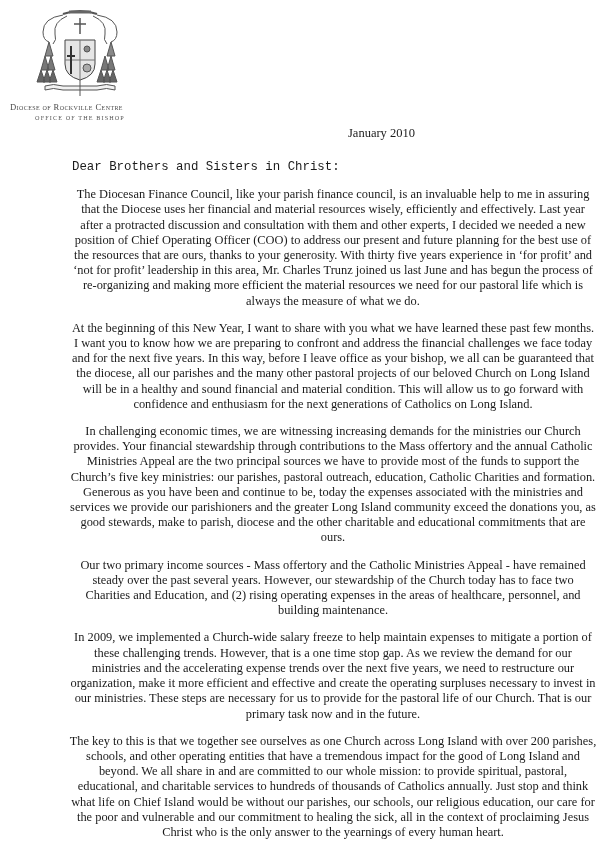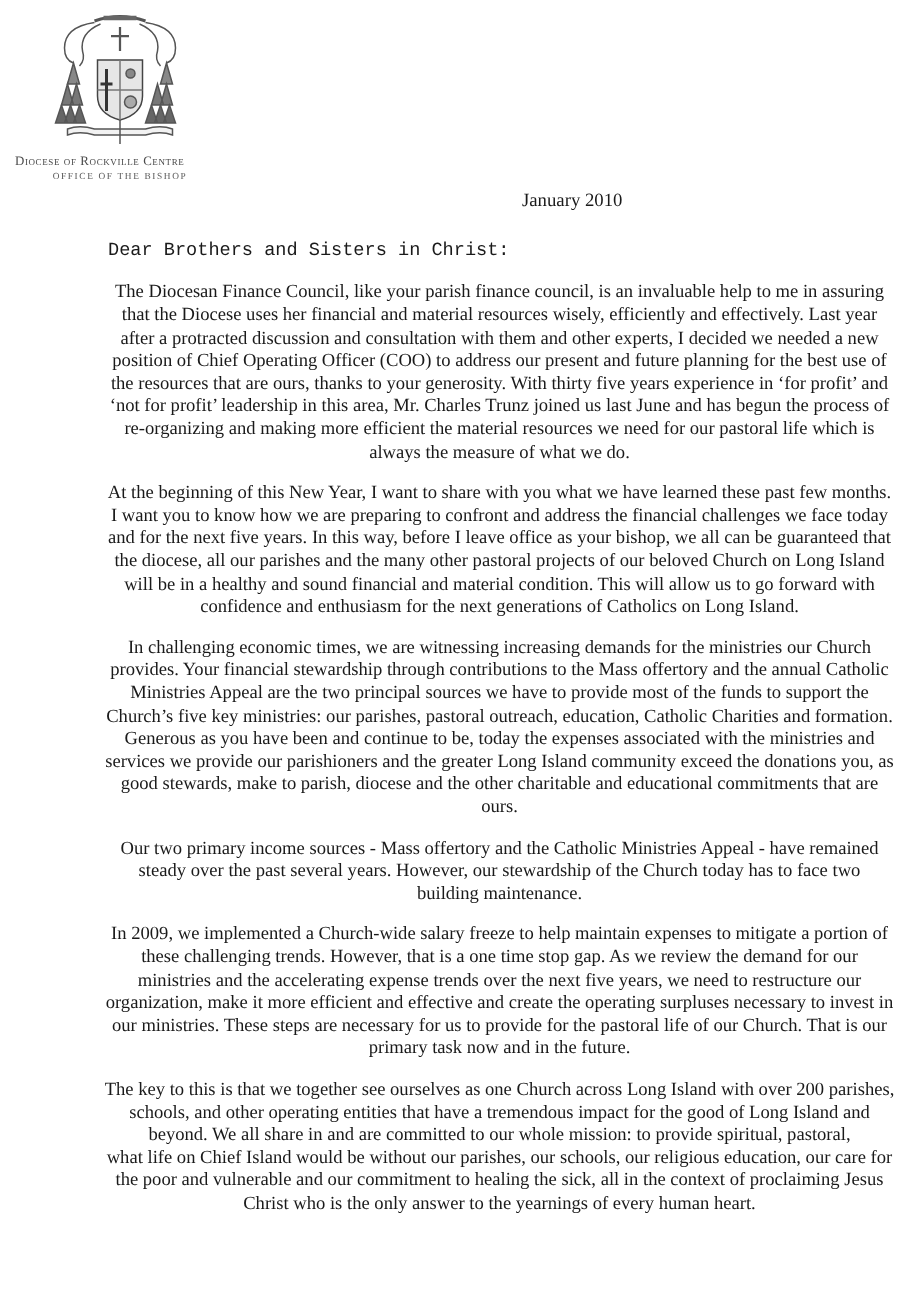--- a/index.html
+++ b/index.html
@@ -150,32 +150,34 @@
         <span class="line">Ministries Appeal are the two principal sources we have to provide most of the funds to support the</span>
         <span class="line">Church’s five key ministries: our parishes, pastoral outreach, education, Catholic Charities and formation.</span>
         <span class="line">Generous as you have been and continue to be, today the expenses associated with the ministries and</span>
         <span class="line">services we provide our parishioners and the greater Long Island community exceed the donations you, as</span>
         <span class="line">good stewards, make to parish, diocese and the other charitable and educational commitments that are</span>
         <span class="line">ours.</span>
       </p>
       <p class="para">
         <span class="line">Our two primary income sources - Mass offertory and the Catholic Ministries Appeal - have remained</span>
         <span class="line">steady over the past several years. However, our stewardship of the Church today has to face two</span>
+        <span class="line">Charities and Education, and (2) rising operating expenses in the areas of healthcare, personnel, and</span>
         <span class="line">building maintenance.</span>
       </p>
       <p class="para">
         <span class="line">In 2009, we implemented a Church-wide salary freeze to help maintain expenses to mitigate a portion of</span>
         <span class="line">these challenging trends.  However, that is a one time stop gap.  As we review the demand for our</span>
         <span class="line">ministries and the accelerating expense trends over the next five years, we need to restructure our</span>
         <span class="line">organization, make it more efficient and effective and create the operating surpluses necessary to invest in</span>
         <span class="line">our ministries.  These steps are necessary for us to provide for the pastoral life of our Church.  That is our</span>
         <span class="line">primary task now and in the future.</span>
       </p>
       <p class="para">
         <span class="line">The key to this is that we together see ourselves as one Church across Long Island with over 200 parishes,</span>
         <span class="line">schools, and other operating entities that have a tremendous impact for the good of Long Island and</span>
         <span class="line">beyond.  We all share in and are committed to our whole mission: to provide spiritual, pastoral,</span>
+        <span class="line">educational, and charitable services to hundreds of thousands of Catholics annually.  Just stop and think</span>
         <span class="line">what life on Chief Island would be without our parishes, our schools, our religious education, our care for</span>
         <span class="line">the poor and vulnerable and our commitment to healing the sick, all in the context of proclaiming Jesus</span>
         <span class="line">Christ who is the only answer to the yearnings of every human heart.</span>
       </p>
     </div>
 </div>
 
 </body></html>

